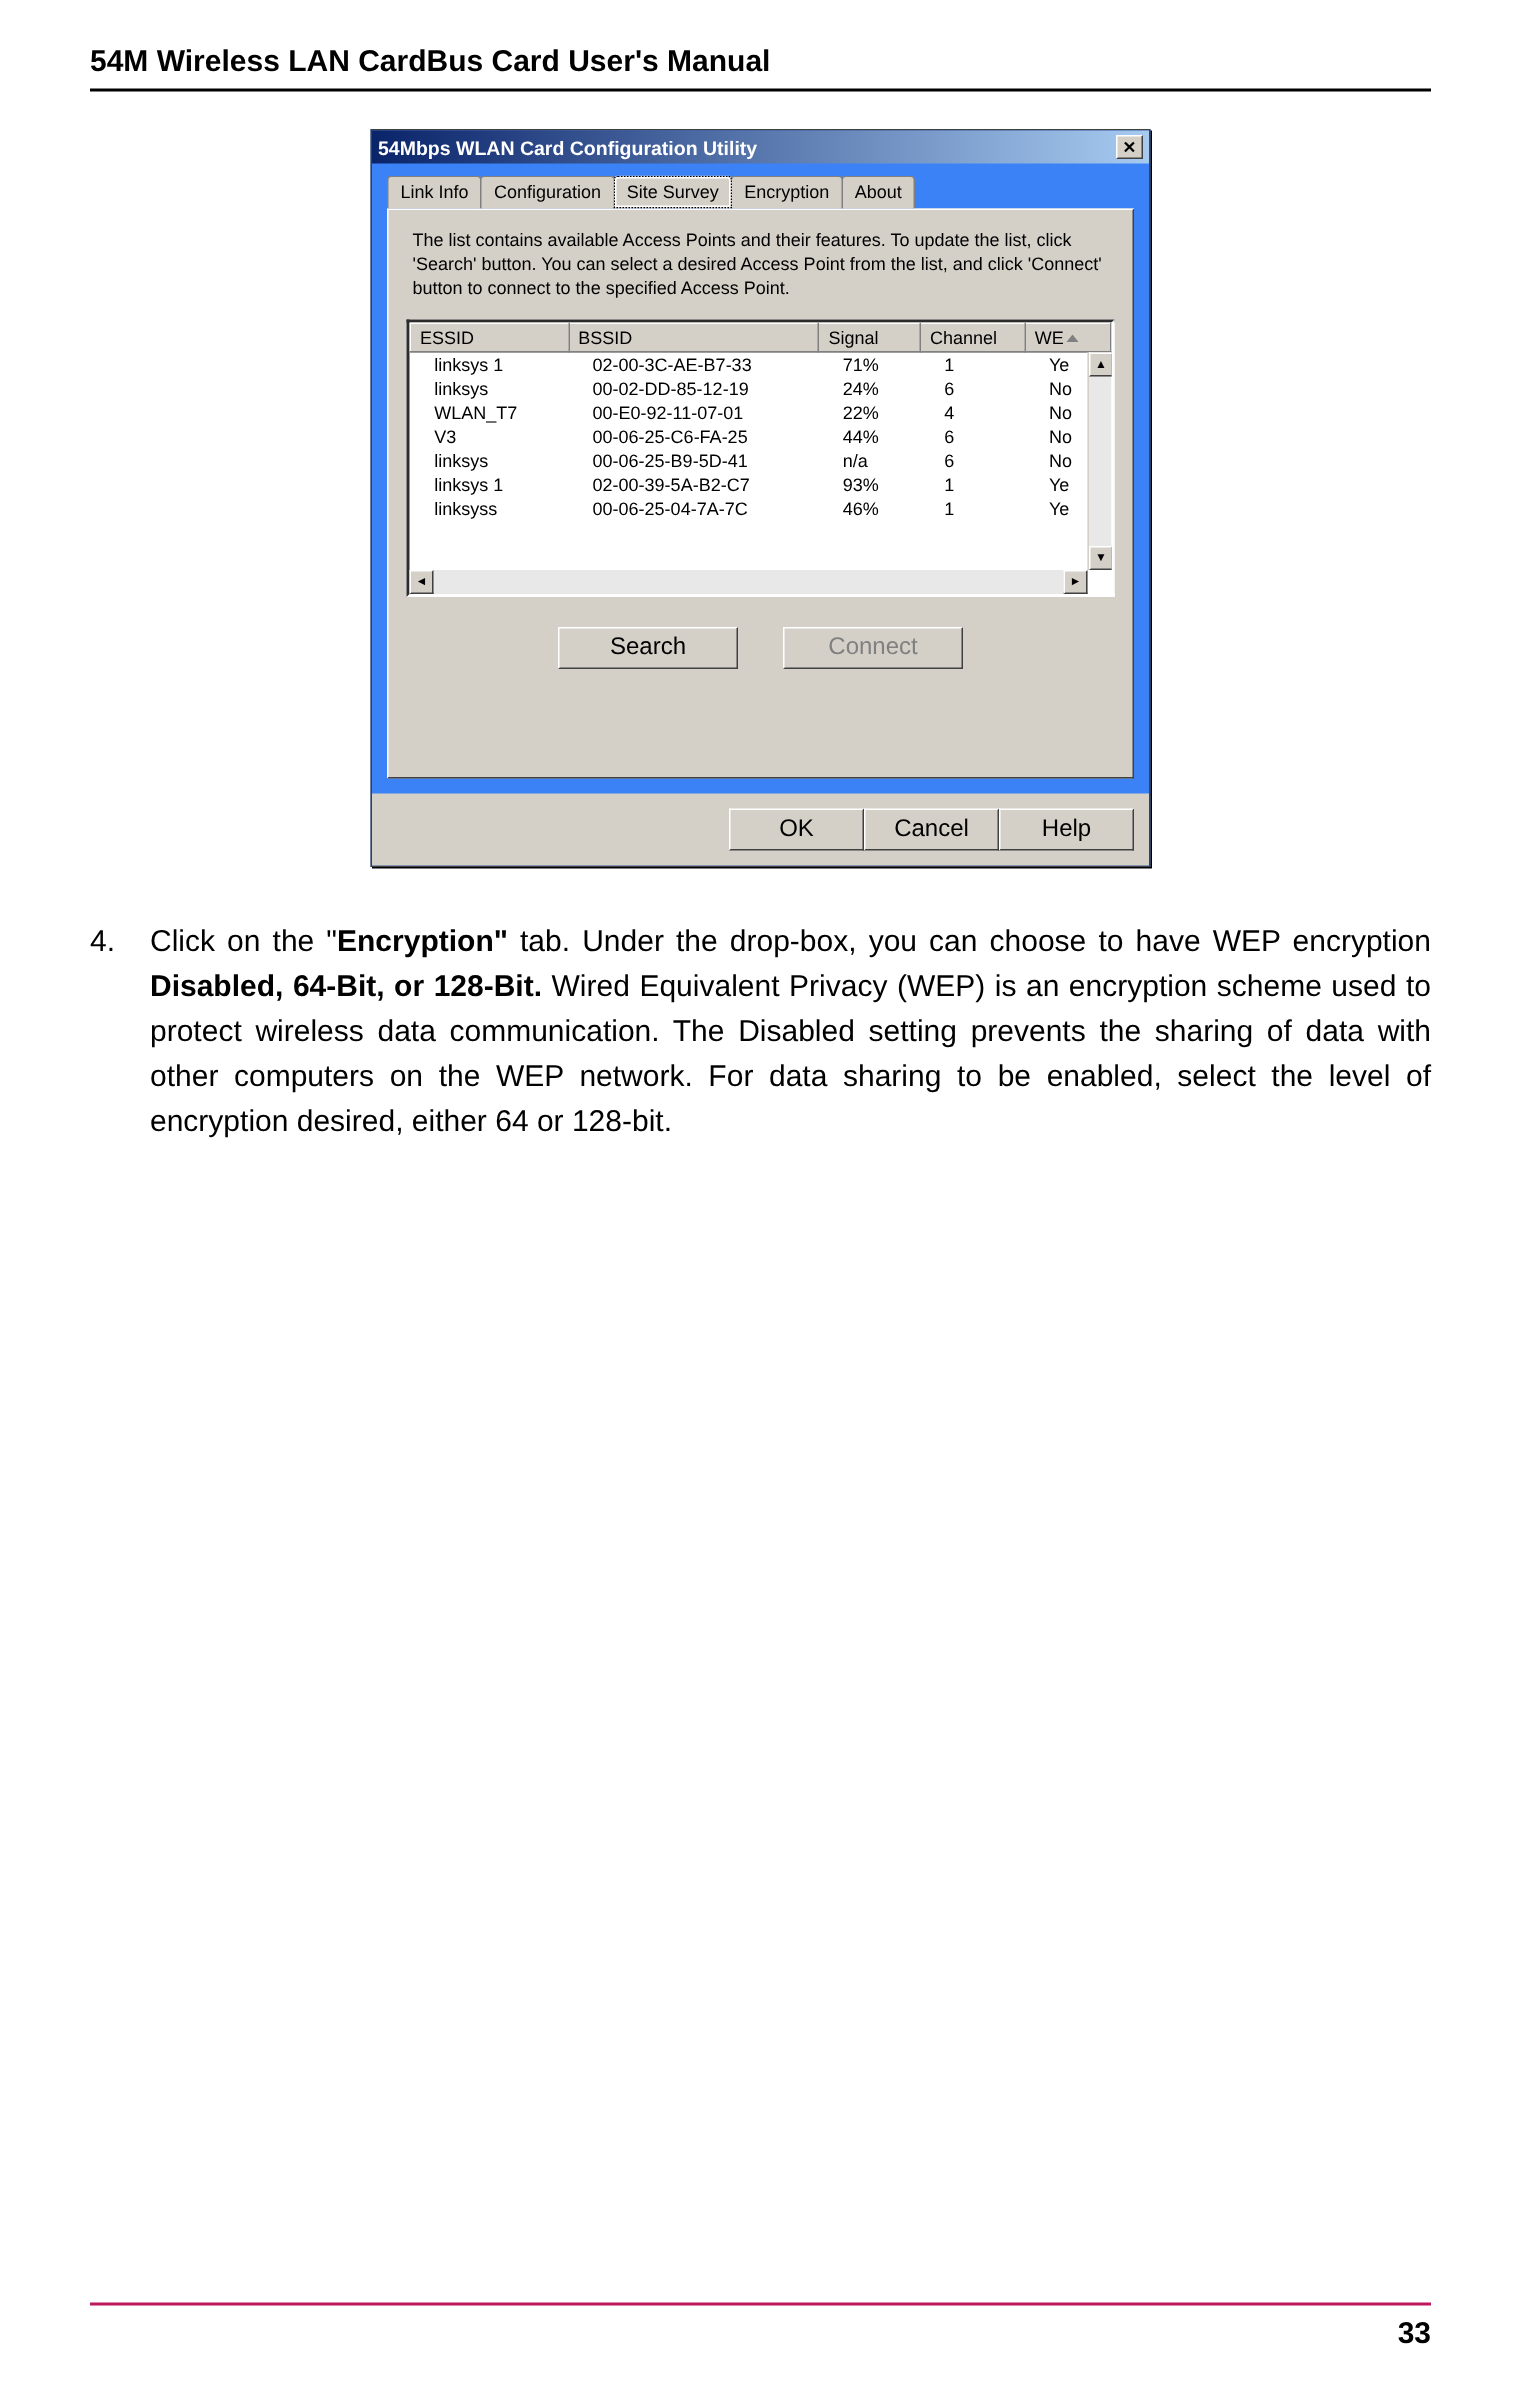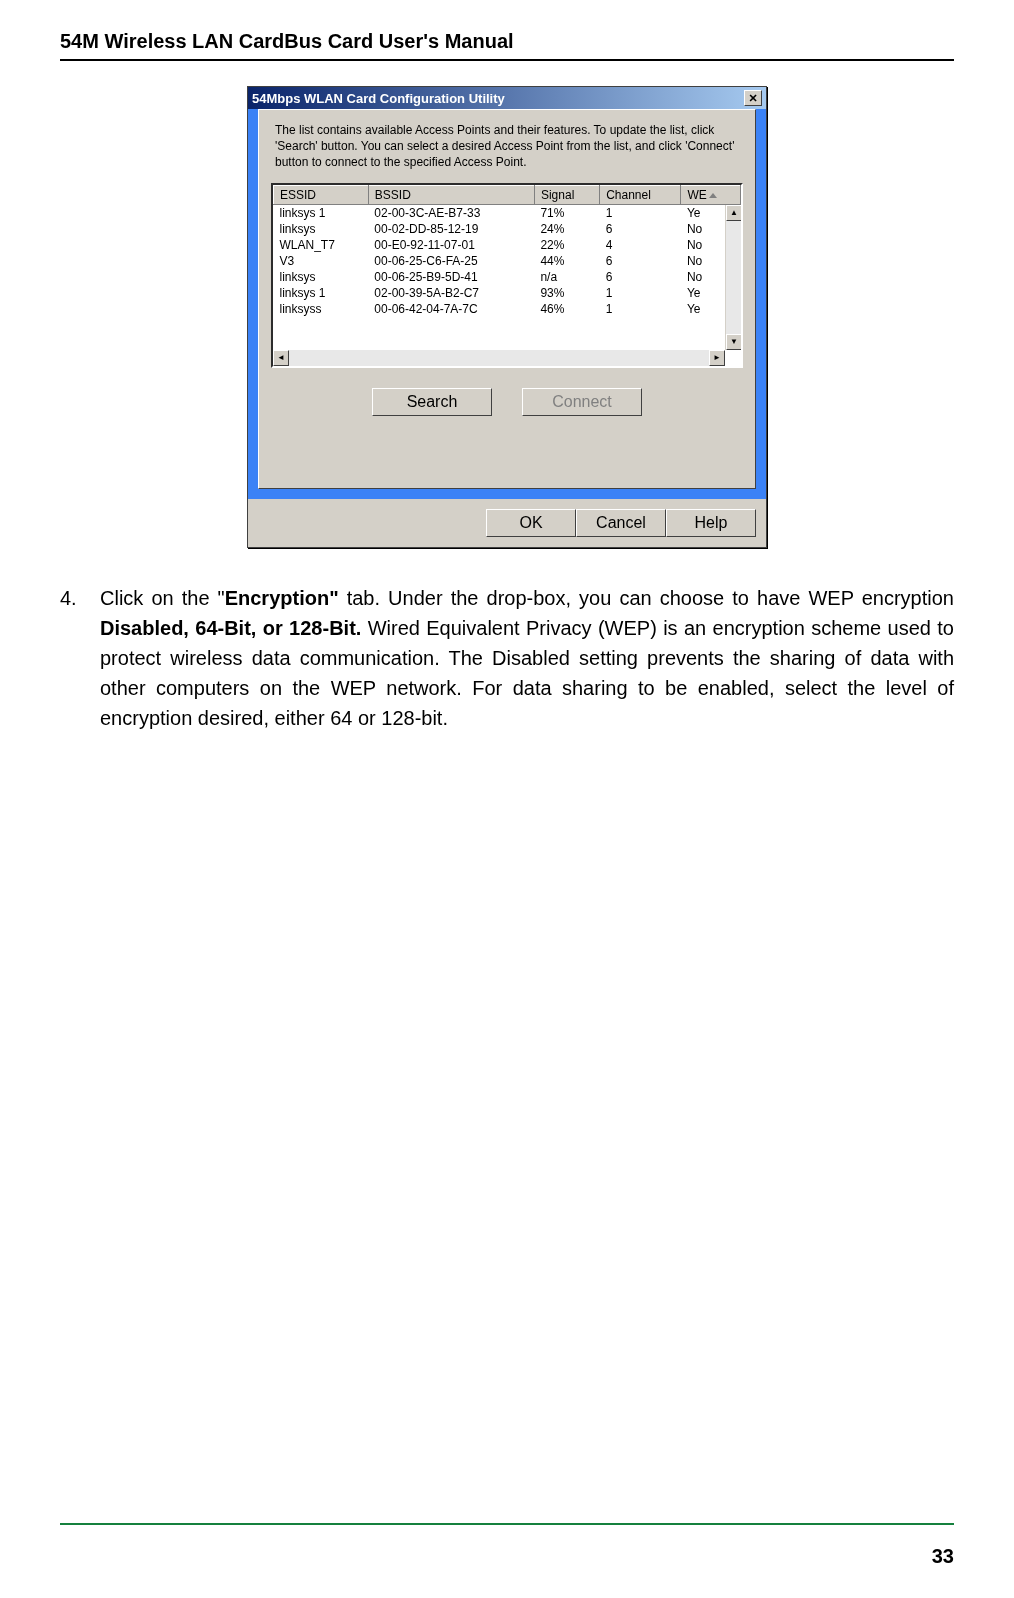--- a/index.html
+++ b/index.html
@@ -112,21 +112,21 @@
       border: 1px solid;
       border-top-color: #fff;
       border-left-color: #fff;
       border-right-color: #808080;
       border-bottom-color: #808080;
       text-align: left;
       padding: 2px 6px;
       font-weight: normal;
     }
     .list-table td {
-      padding: 1px 6px;
+      padding: 1px 16px;
       white-space: nowrap;
     }
     .list-sort-icon {
       display: inline-block;
       width: 0; height: 0;
       border-left: 4px solid transparent;
       border-right: 4px solid transparent;
       border-bottom: 5px solid #808080;
       margin-left: 2px;
       vertical-align: middle;
@@ -209,37 +209,44 @@
     .list-number {
       float: left;
       margin-left: -40px;
       font-size: 20px;
     }
     .footer {
       position: absolute;
       bottom: 30px;
       left: 60px;
       right: 60px;
-      border-top: 2px solid #15803d;
-      padding-top: 20px;
+      border-top: 2px solid #be185d;
+      padding-top: 8px;
       text-align: right;
       font-size: 20px;
       font-weight: bold;
     }
   </style>
 </head>
 <body>
 
 <div class="header">54M Wireless LAN CardBus Card User's Manual</div>
 
 <div class="dialog-wrapper">
   <div class="dialog">
     <div class="titlebar">
       <span>54Mbps WLAN Card Configuration Utility</span>
       <div class="titlebar-close">✕</div>
+    </div>
+    <div class="tab-strip">
+      <div class="tab">Link Info</div>
+      <div class="tab">Configuration</div>
+      <div class="tab active">Site Survey</div>
+      <div class="tab">Encryption</div>
+      <div class="tab">About</div>
     </div>
     <div class="tab-panel">
       <div class="instructions">The list contains available Access Points and their features. To update the list, click 'Search' button. You can select a desired Access Point from the list, and click 'Connect' button to connect to the specified Access Point.</div>
       <div class="listbox">
         <table class="list-table">
           <thead>
             <tr>
               <th>ESSID</th>
               <th>BSSID</th>
               <th>Signal</th>
@@ -285,21 +292,21 @@
               </tr>
               <tr>
                 <td>linksys 1</td>
                 <td>02-00-39-5A-B2-C7</td>
                 <td>93%</td>
                 <td>1</td>
                 <td>Ye</td>
               </tr>
               <tr>
                 <td>linksyss</td>
-                <td>00-06-42-04-7A-7C</td>
+                <td>00-06-25-04-7A-7C</td>
                 <td>46%</td>
                 <td>1</td>
                 <td>Ye</td>
               </tr>
             </tbody>
         </table>
         <div class="scrollbar-v">
           <div class="scroll-btn">▲</div>
           <div class="scroll-btn" style="position:absolute;bottom:0">▼</div>
         </div>

